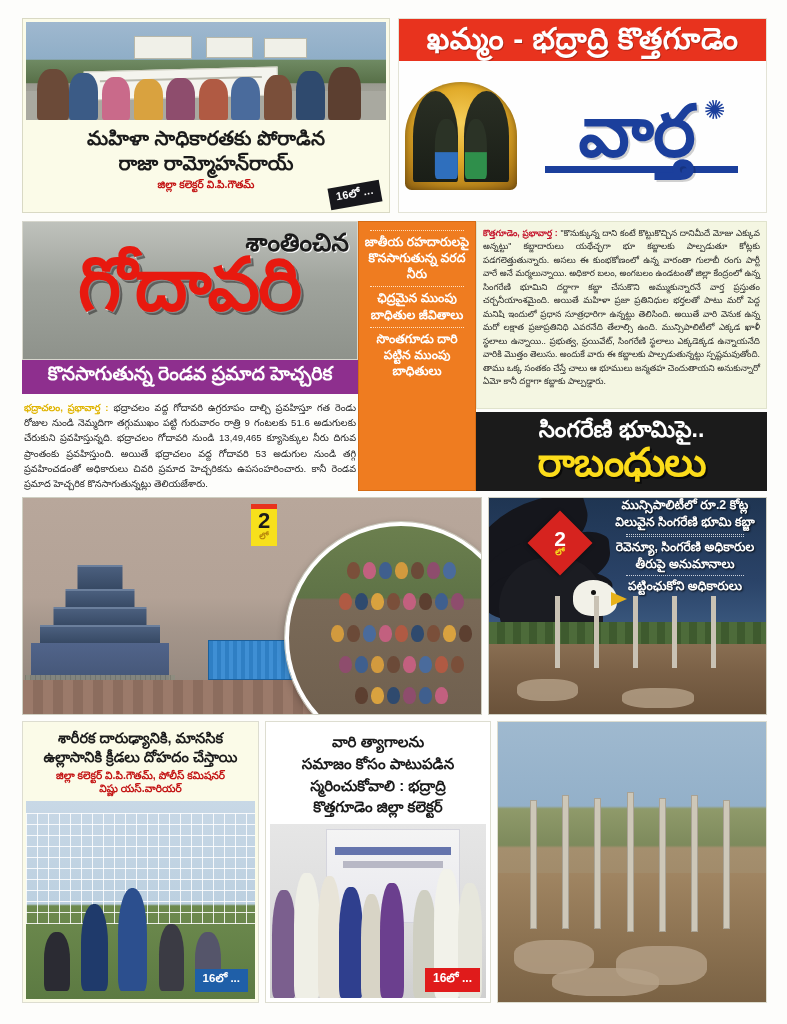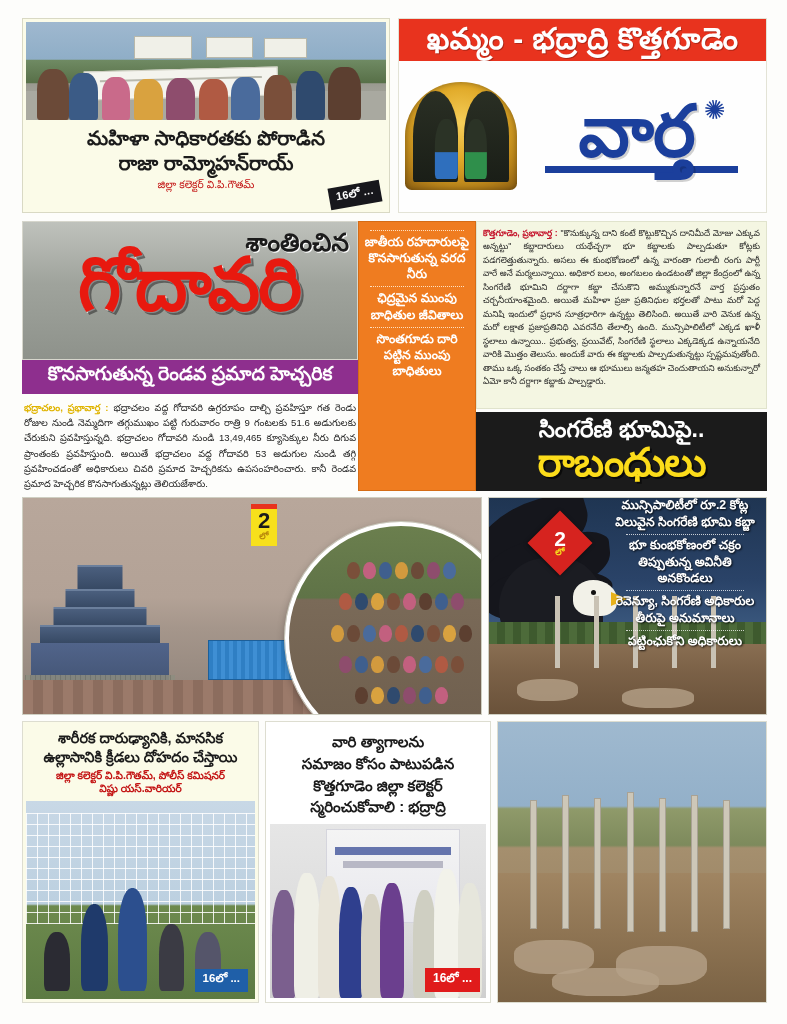--- a/index.html
+++ b/index.html
@@ -41,21 +41,21 @@
   .pp-person {
     position:absolute; bottom:0; border-radius:40% 40% 8% 8%;
   }
   .promo-cap {
     text-align: center; padding: 6px 8px 2px 8px;
     color: #1b1b1b; line-height: 1.25;
     font-size: 20px; font-weight: 700;
   }
   .promo-cap .l2 { display:block; }
   .promo-sub {
-    text-align:center; color:#c31313; font-size:10.5px; font-weight:400;
+    text-align:center; color:#c31313; font-size:10.5px; font-weight:700;
     padding-bottom: 5px;
   }
   .jump-tag {
     position:absolute; right:8px; bottom:6px;
     background:#17171c; color:#fff; font-size:11px; font-weight:700;
     padding:3px 7px 4px 7px; transform: rotate(-10deg);
     letter-spacing:.3px;
   }
 
   
@@ -505,21 +505,20 @@
       <div class="badge-dia">
         <div class="inner">
           <div class="n">2</div>
           <div class="s">లో</div>
         </div>
       </div>
 
       <div class="rbullets">
         <div class="b">మున్సిపాలిటీలో రూ.2 కోట్ల విలువైన సింగరేణి భూమి కబ్జా</div>
         <div class="sep"></div>
-        <div class="b">భూ కుంభకోణంలో చక్రం తిప్పుతున్న అవినీతి అనకొండలు</div>
         <div class="sep"></div>
         <div class="b">రెవెన్యూ, సింగరేణి అధికారుల తీరుపై అనుమానాలు</div>
         <div class="sep"></div>
         <div class="b">పట్టింఛుకోని అధికారులు</div>
       </div>
     </div>
   </div>
 
   <div class="bottom">
 
@@ -540,22 +539,22 @@
         <div class="player" style="left:58%;width:11%;height:34%;background:#3b3b44"></div>
         <div class="player" style="left:74%;width:11%;height:30%;background:#55556a"></div>
         <div class="jump-blue">16లో ...</div>
       </div>
     </div>
 
     <div class="bc">
       <div class="bc-cap">
         <span class="l">వారి త్యాగాలను</span>
         <span class="l">సమాజం కోసం పాటుపడిన</span>
+        <span class="l">స్మరించుకోవాలి : భద్రాద్రి</span>
         <span class="l">కొత్తగూడెం జిల్లా కలెక్టర్</span>
-        <span class="l">స్మరించుకోవాలి : భద్రాద్రి</span>
       </div>
       <div class="bc-photo">
         <div class="bc-backdrop">
           <div class="ttl"></div>
             <div class="ttl2"></div>
         </div>
         <div class="bc-person" style="left:1%;width:11%;height:62%;background:#7b5f8e"></div>
         <div class="bc-person" style="left:11%;width:12%;height:72%;background:#efefe6"></div>
         <div class="bc-person" style="left:22%;width:11%;height:70%;background:#e8e4d8"></div>
         <div class="bc-person" style="left:32%;width:11%;height:64%;background:#2f3f8e"></div>

